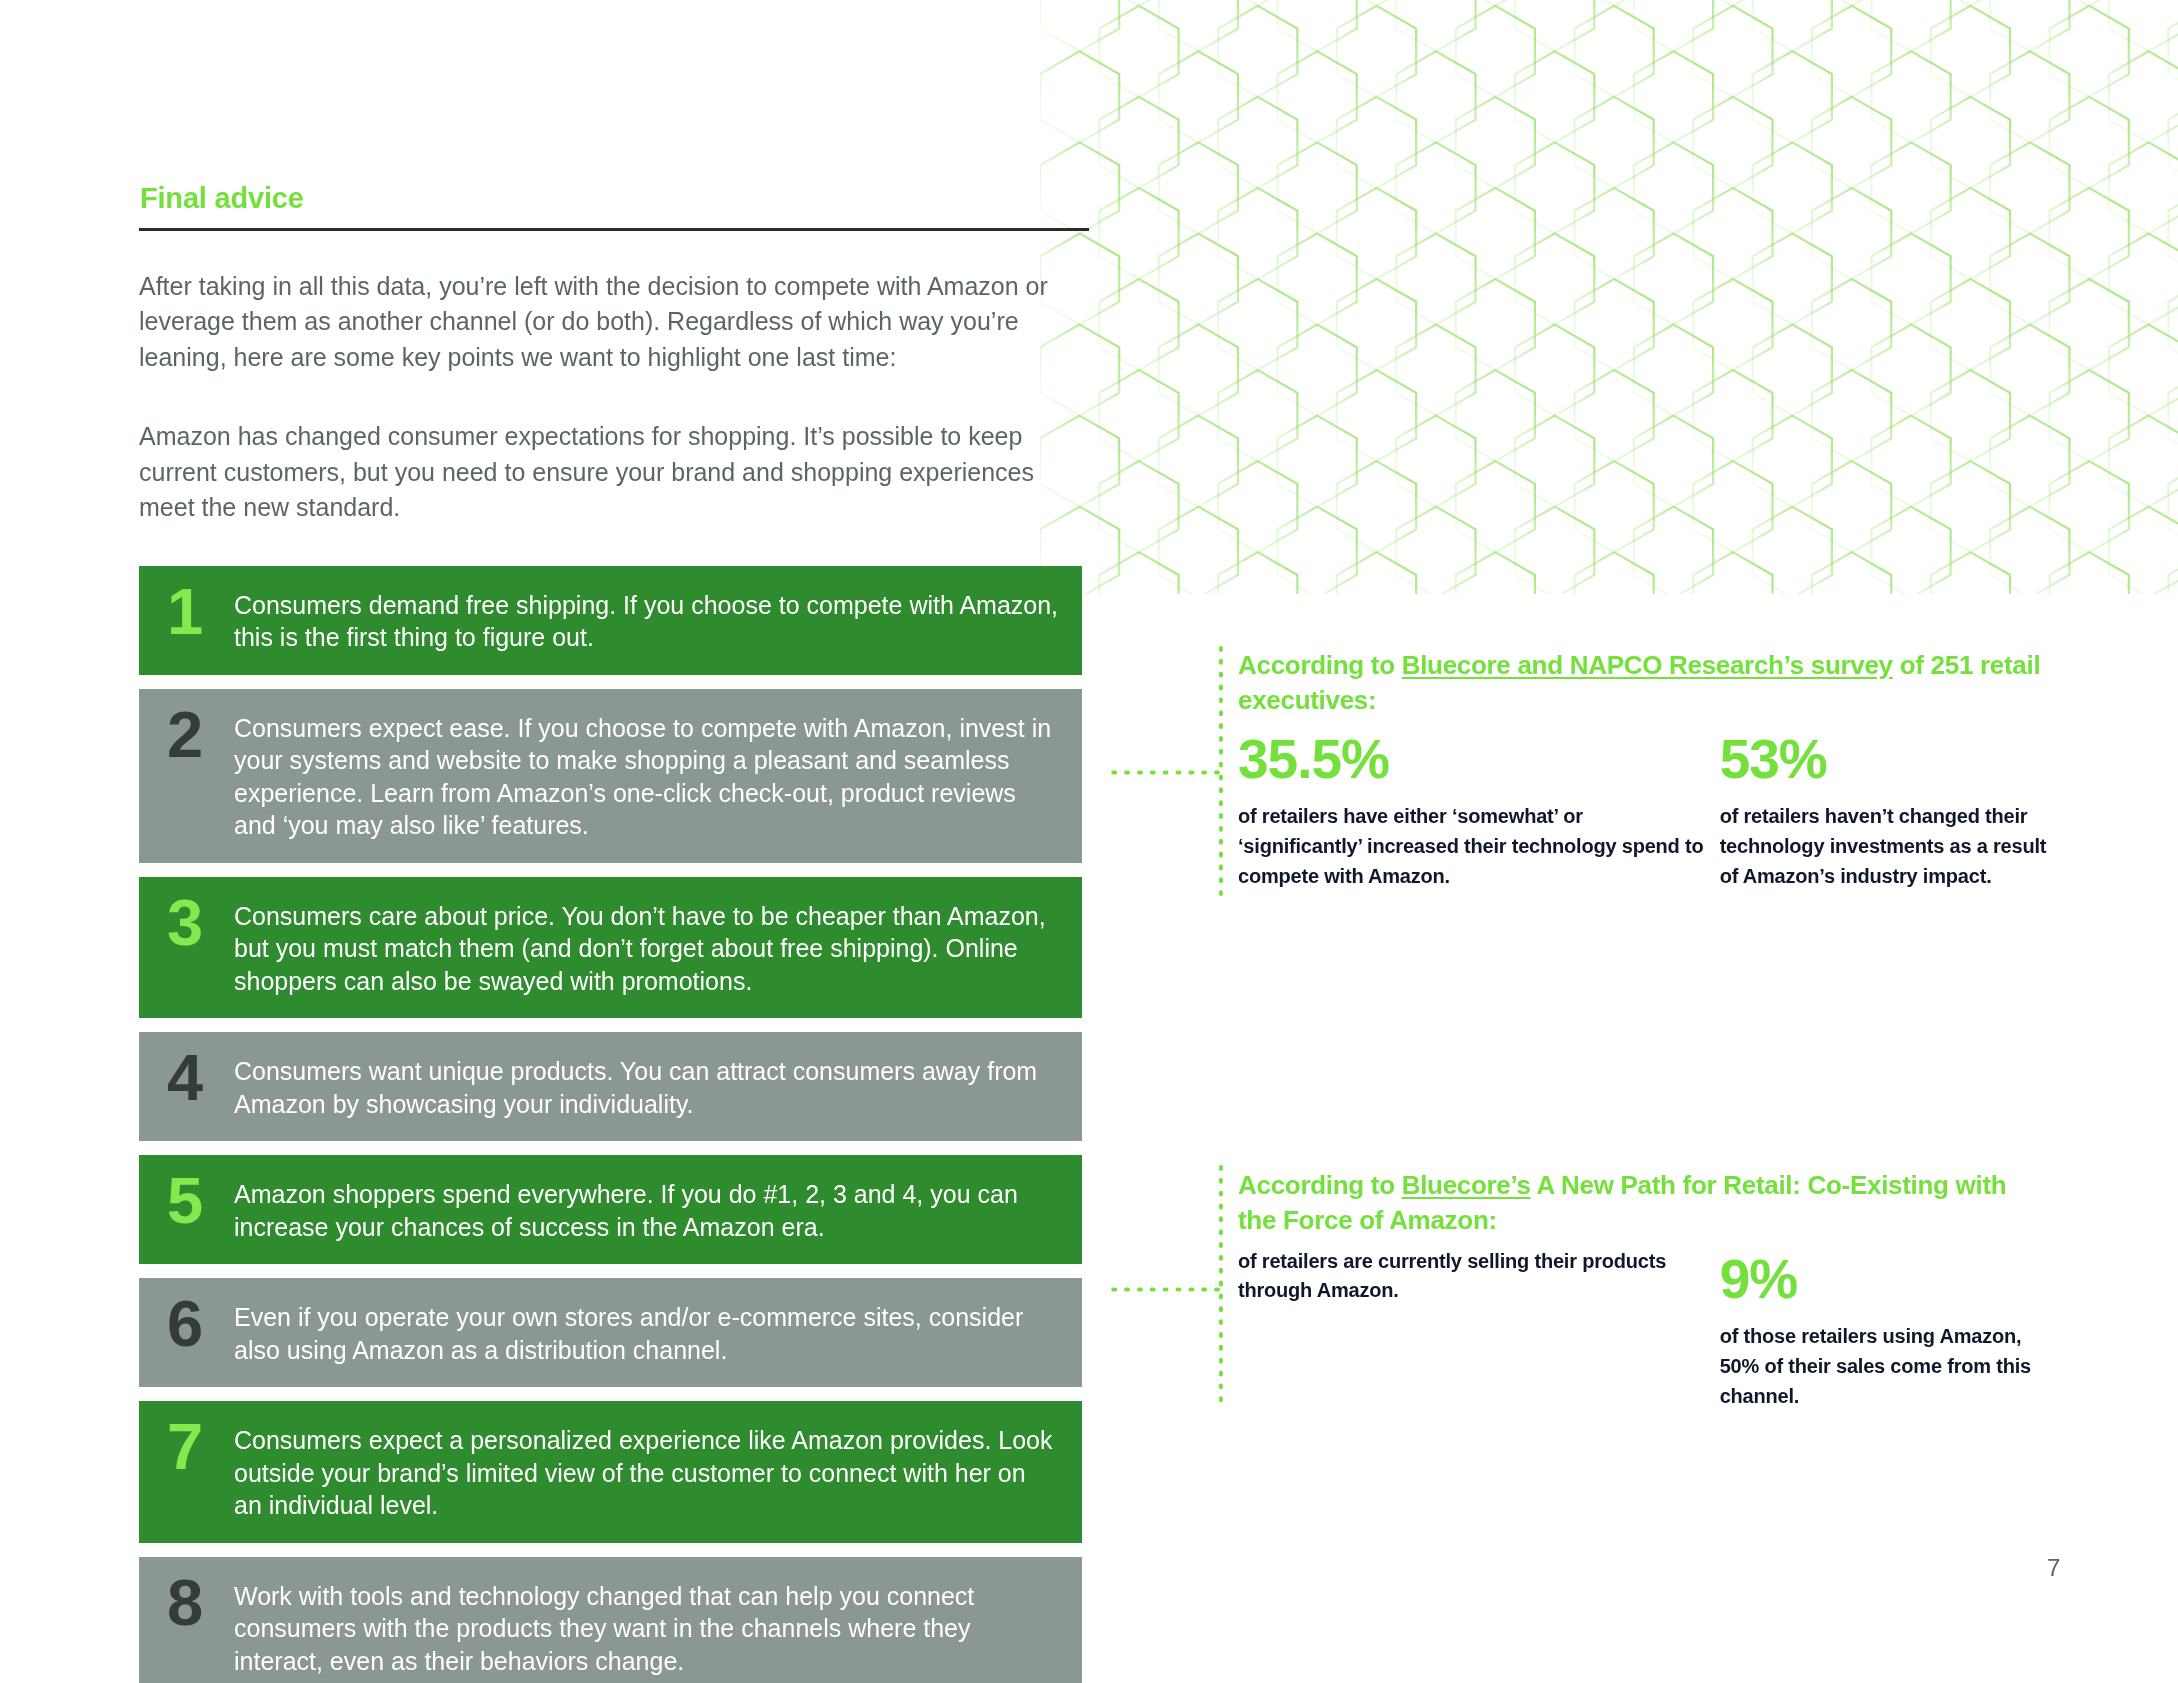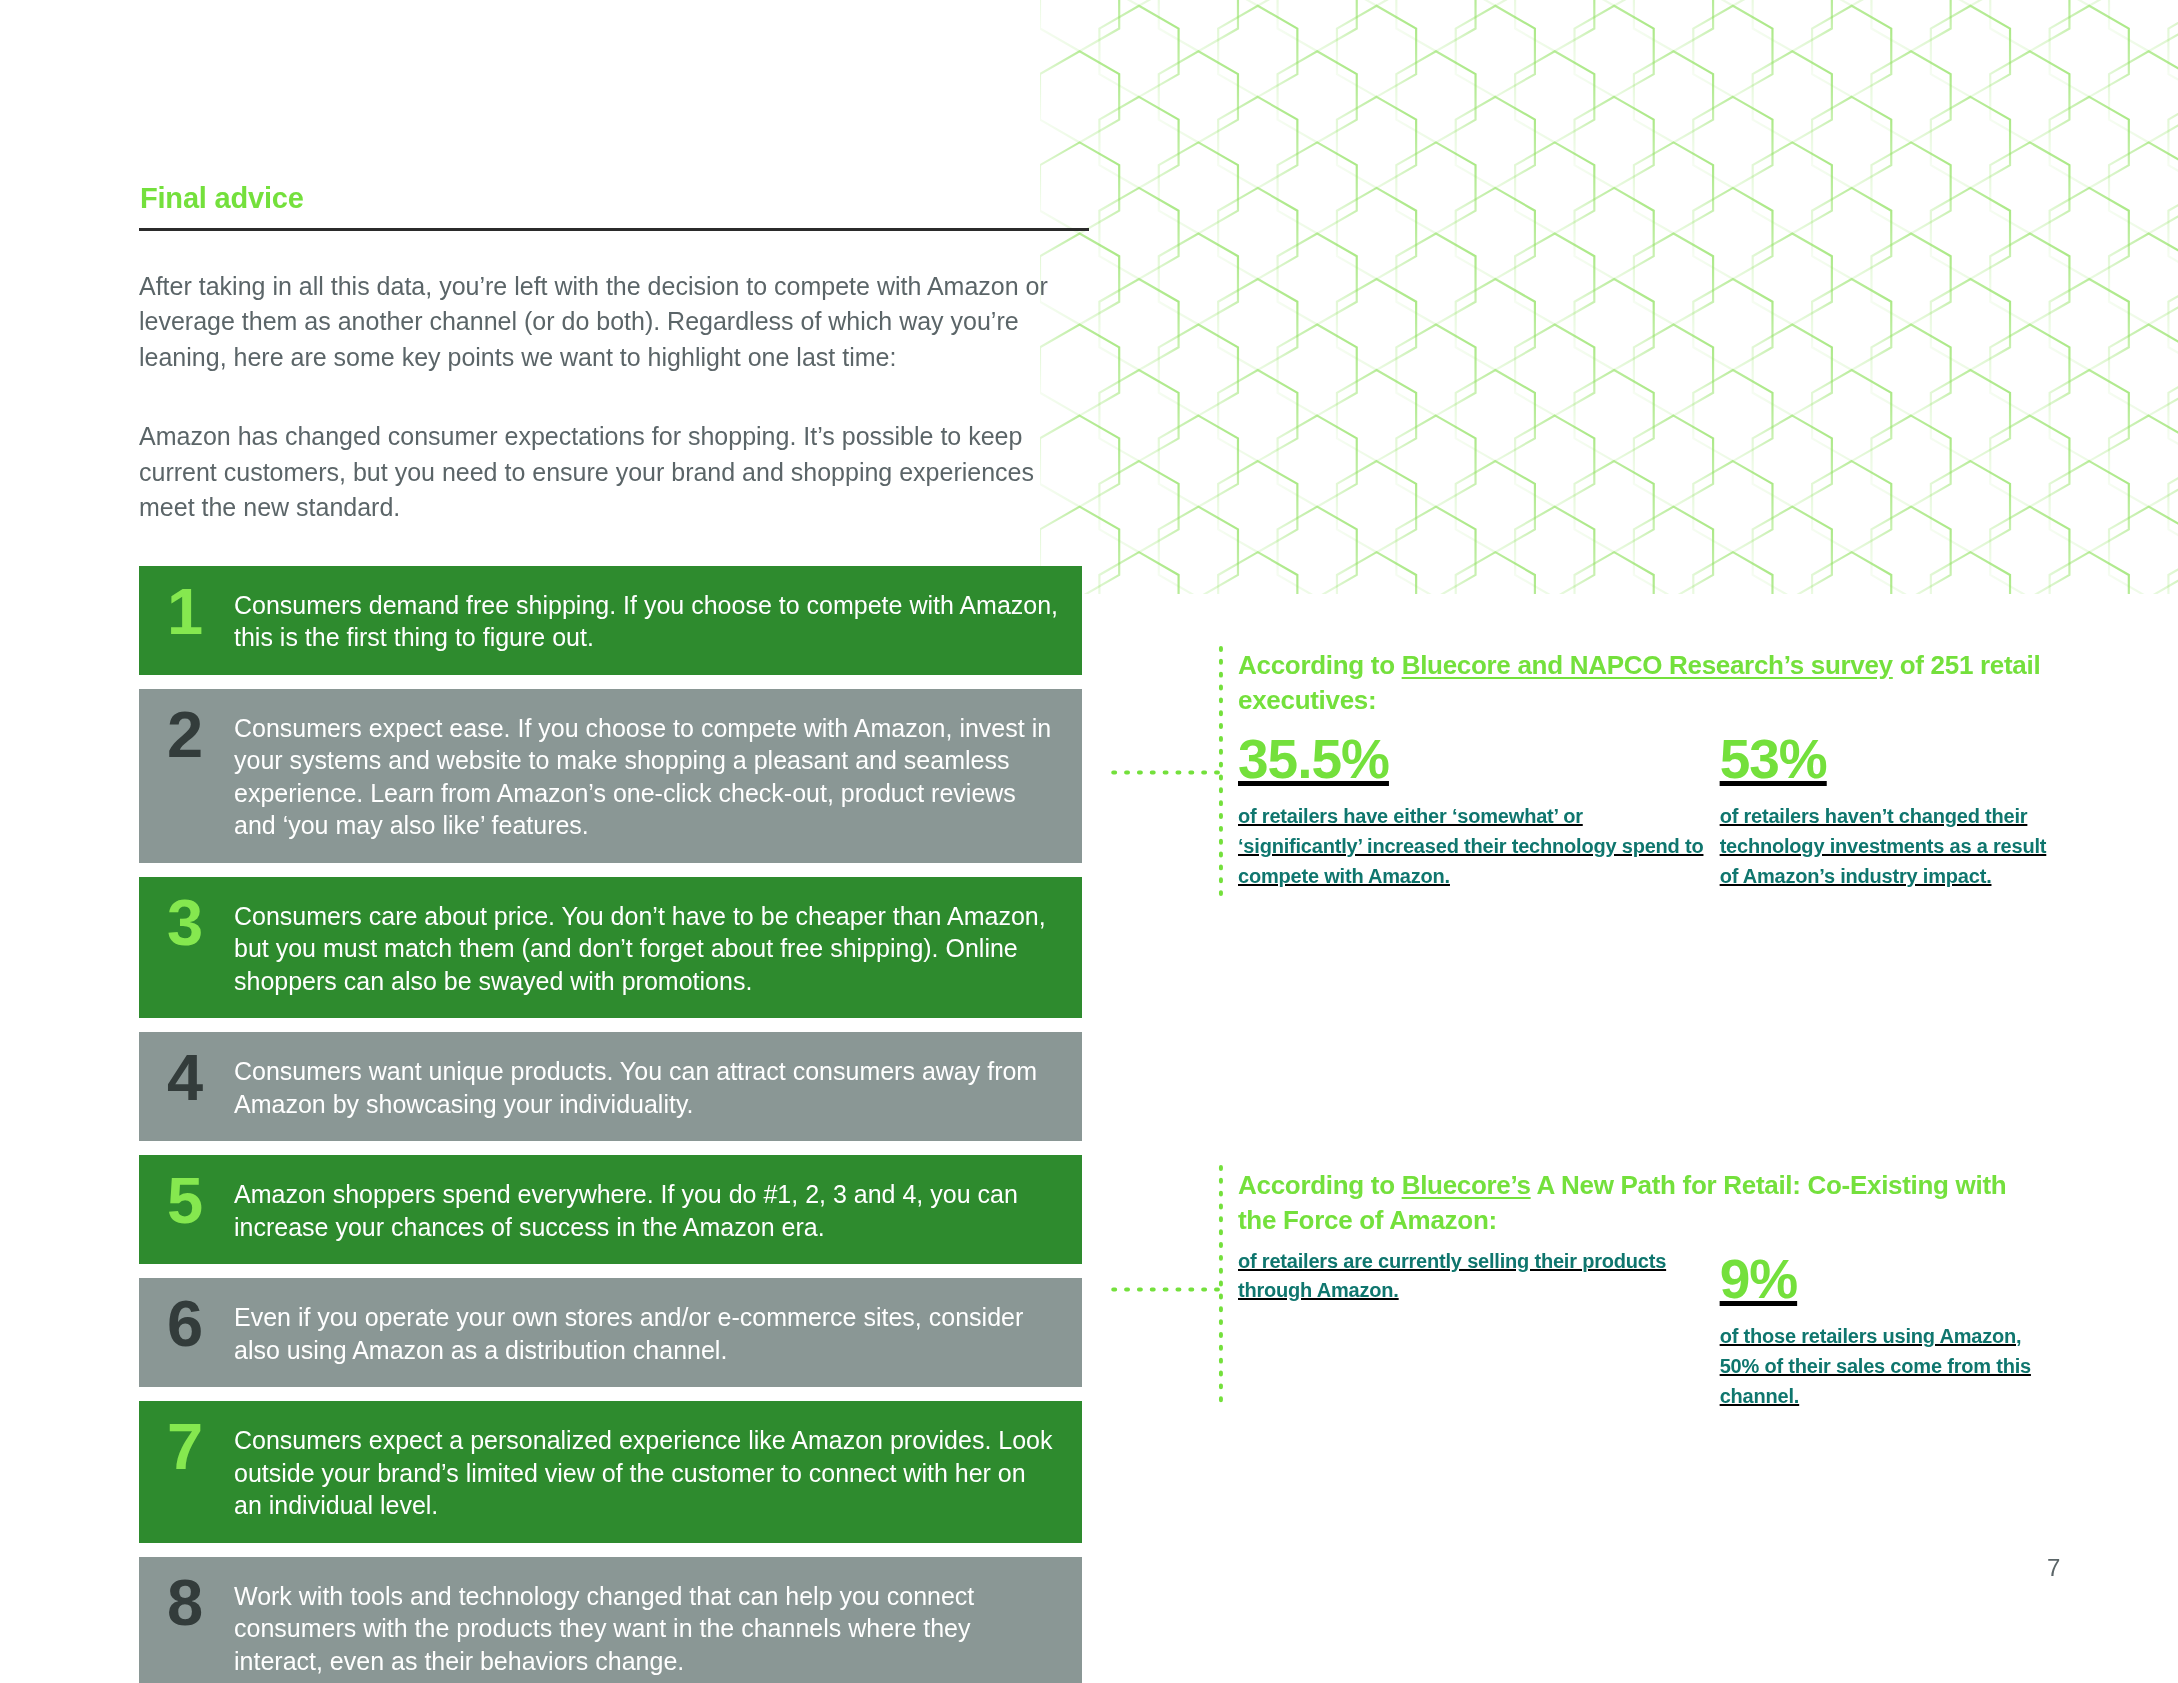--- a/index.html
+++ b/index.html
@@ -110,37 +110,36 @@
     color: #74E03C;
     line-height: 1.36;
     margin: 0 0 8px 0;
     letter-spacing: -0.3px;
   }
   .stat-heading .u { text-decoration: underline; text-underline-offset: 3px; }
 
   .stat-cols {
     display: flex;
     gap: 16px;
-    text-decoration: underline;
   }
   .stat-col { width: 475px; box-sizing: border-box; }
   .stat-col.second { width: 337px; }
 
   .stat-value {
     font-size: 55px;
     font-weight: bold;
     color: #74E03C;
     line-height: 1.05;
     letter-spacing: -1px;
     margin: 4px 0 14px 0;
   }
   .stat-caption {
     font-size: 20px;
     font-weight: bold;
-    color: #0f766e;
+    color: #0f172a;
     line-height: 1.48;
     letter-spacing: -0.2px;
   }
 
   
   .connector { position: absolute; z-index: 1; }
   #connector-1 { left: 1109px; top: 644px;  width: 129px; height: 257px; }
   #connector-2 { left: 1109px; top: 1163px; width: 129px; height: 252px; }
 
   

